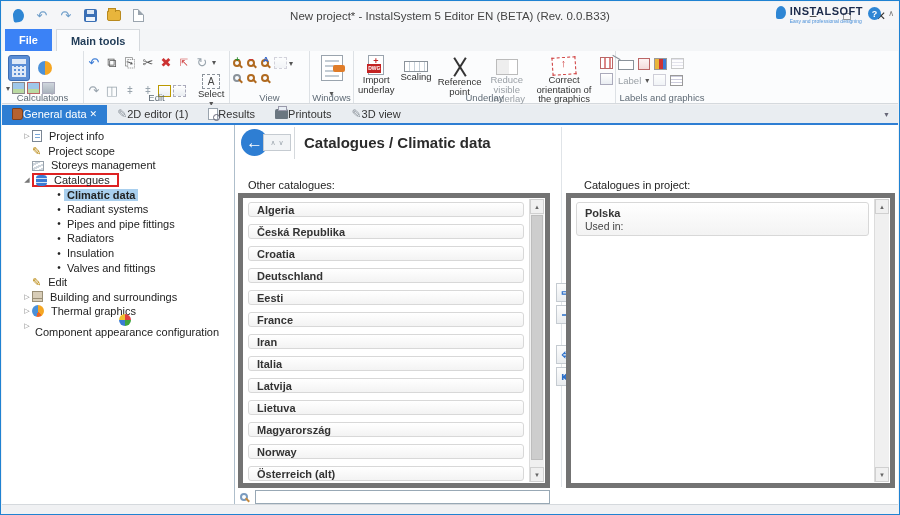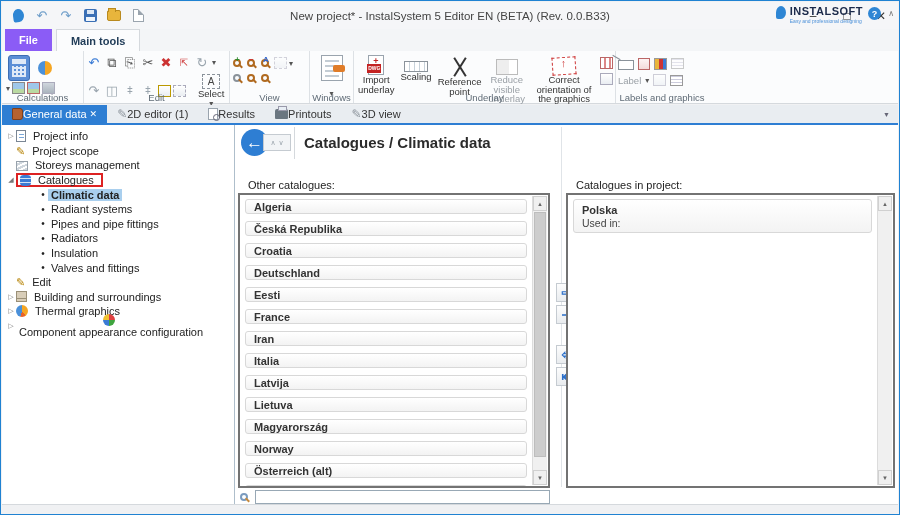--- a/index.html
+++ b/index.html
@@ -18,21 +18,21 @@
   .folder::before{ content:""; position:absolute; left:0; top:-3px; width:6px; height:3px; background:#e8b53c; border:1px solid #b98a1f; border-bottom:none; }
   .newdoc { width:11px; height:13px; background:#fff; border:1px solid #9aa4ae; position:relative; }
   .newdoc::before { content:""; position:absolute; right:-1px; top:-1px; border:3px solid; border-color:#f5f6f8 #f5f6f8 #9aa4ae #9aa4ae; }
   .win-title { position:absolute; left:0; right:0; text-align:center; font-size:11.5px; color:#444; pointer-events:none; }
   .win-controls { margin-left:auto; display:flex; }
   .wc { width:34px; height:26px; display:flex; align-items:center; justify-content:center; font-size:12px; color:#333; }
 
   
   .ribbon-tabs { position:absolute; left:1px; top:28px; right:1px; height:22px; background:#f3f5f7; display:flex; align-items:flex-end; }
   .rtab { height:22px; padding:0 14px; display:flex; align-items:center; font-size:11px; font-weight:bold; }
-  .rtab.file { background:#8b5cf6; color:#fff; margin-left:3px; }
+  .rtab.file { background:#3b82f6; color:#fff; margin-left:3px; }
   .rtab.active { background:#fbfcfd; color:#1f3b57; border:1px solid #d5d9dd; border-bottom:none; margin-left:4px; }
   .brand { position:absolute; right:36px; top:4px; display:flex; align-items:flex-start; gap:4px; }
   .brand .drop2 { width:10px; height:13px; background:#2e86d4; border-radius:50% 50% 50% 2px; margin-top:1px; }
   .brand-text { line-height:10px; }
   .brand-name { font-size:11px; font-weight:bold; color:#1b2a4a; letter-spacing:0.5px; }
   .brand-tag { font-size:5px; color:#4a90d9; display:block; }
   .help-btn { position:absolute; right:18px; top:6px; width:13px; height:13px; border-radius:50%; background:#2e86d4; color:#fff; font-size:9px; font-weight:bold; display:flex; align-items:center; justify-content:center; }
   .caret-up { position:absolute; right:5px; top:8px; font-size:8px; color:#777; }
 
   
@@ -110,21 +110,21 @@
   .redbox { display:inline-flex; align-items:center; border:2px solid #dd2222; padding:0 4px 0 2px; height:14px; }
 
   
   .content { position:absolute; left:234px; top:0; right:0; bottom:0; background:#fff; }
   .chead { position:absolute; left:0; top:0; right:0; height:38px; }
   .backbtn { position:absolute; left:5px; top:4px; width:27px; height:27px; border-radius:50%; background:#2e7ed3; color:#fff; display:flex; align-items:center; justify-content:center; font-size:17px; font-weight:bold; }
   .minigrp { position:absolute; left:27px; top:9px; width:28px; height:17px; border:1px solid #c5cbd1; background:#f2f4f6; display:flex; align-items:center; justify-content:center; gap:3px; font-size:7px; color:#99a2ab; }
   .chead-sep { position:absolute; left:58px; top:2px; width:1px; height:32px; background:#d5d9dd; }
   .ctitle { position:absolute; left:68px; top:9px; font-size:15px; font-weight:bold; color:#2b2b2b; }
   .col-label { position:absolute; font-size:11px; color:#222; }
-  .listbox { position:absolute; border:2px solid #737373; background:#fff; overflow:hidden; }
+  .listbox { position:absolute; border:5px solid #737373; background:#fff; overflow:hidden; }
   .cards { position:absolute; left:5px; top:4px; right:21px; bottom:0; overflow:hidden; }
   .card { height:15px; border:1px solid #d8d8d8; border-radius:3px; background:linear-gradient(#ffffff,#f3f3f3); margin-bottom:7px; display:flex; align-items:center; padding-left:8px; font-size:11px; font-weight:bold; color:#333; }
   .card.tall { height:34px; flex-direction:column; align-items:flex-start; justify-content:center; gap:1px; }
   .card .sub { font-weight:normal; font-size:10.5px; color:#444; }
   .vscroll { position:absolute; right:1px; top:1px; bottom:1px; width:15px; background:#f0f0f0; border-left:1px solid #dcdcdc; }
   .vs-arrow { position:absolute; left:0; right:0; height:15px; background:#f0f0f0; border:1px solid #d0d0d0; display:flex; align-items:center; justify-content:center; font-size:6px; color:#666; }
   .vs-arrow.up { top:0; } .vs-arrow.down { bottom:0; }
   .vs-thumb { position:absolute; left:1px; right:1px; background:#cdcdcd; border:1px solid #bdbdbd; }
   .xfercol { position:absolute; display:flex; flex-direction:column; }
   .xbtn { width:22px; height:19px; border:1px solid #c5cbd1; background:linear-gradient(#fdfdfd,#e9ecef); display:flex; align-items:center; justify-content:center; font-size:13px; color:#2b6fc9; font-weight:bold; }
@@ -323,21 +323,21 @@
       <div class="dtab">
         <span class="dt dt-pencil">✎</span>
         <span>3D view</span>
       </div>
       <div class="dtab-more" style="font-size: 7px;">▼</div>
     </div>
   <div class="doc-tabs-line"></div>
 
   <div class="main">
 
-    <div class="tree-panel" style="padding-top:4px;">
+    <div class="tree-panel" style="padding-top:4px;padding-left:16px;">
         <div class="trow" style="padding-left: 4px;">
           <span class="texp">▷</span>
           <span style="display: inline-flex; align-items: center;">
             <span class="ti-doc" style="margin-right: 4px;"></span>
             <span class="tlabel">Project info</span>
           </span>
         </div>
         <div class="trow" style="padding-left: 4px;">
           <span class="texp"></span>
           <span style="display: inline-flex; align-items: center;">
@@ -438,21 +438,21 @@
           <span>∧</span>
           <span>∨</span>
         </div>
         <div class="chead-sep"></div>
         <div class="ctitle">Catalogues / Climatic data</div>
       </div>
 
       <div class="vsplit" style="left:325px; top:2px; height:360px;"></div>
 
       <div class="col-label" style="left:12px; top:54px;">Other catalogues:</div>
-      <div class="col-label" style="left:340px; top:54px;">Catalogues in project:</div>
+      <div class="col-label" style="left:348px; top:54px;">Catalogues in project:</div>
 
       <div class="listbox" style="left:2px; top:68px; width:312px; height:295px;">
         <div class="cards">
             <div class="card">Algeria</div>
             <div class="card">Česká Republika</div>
             <div class="card">Croatia</div>
             <div class="card">Deutschland</div>
             <div class="card">Eesti</div>
             <div class="card">France</div>
             <div class="card">Iran</div>

